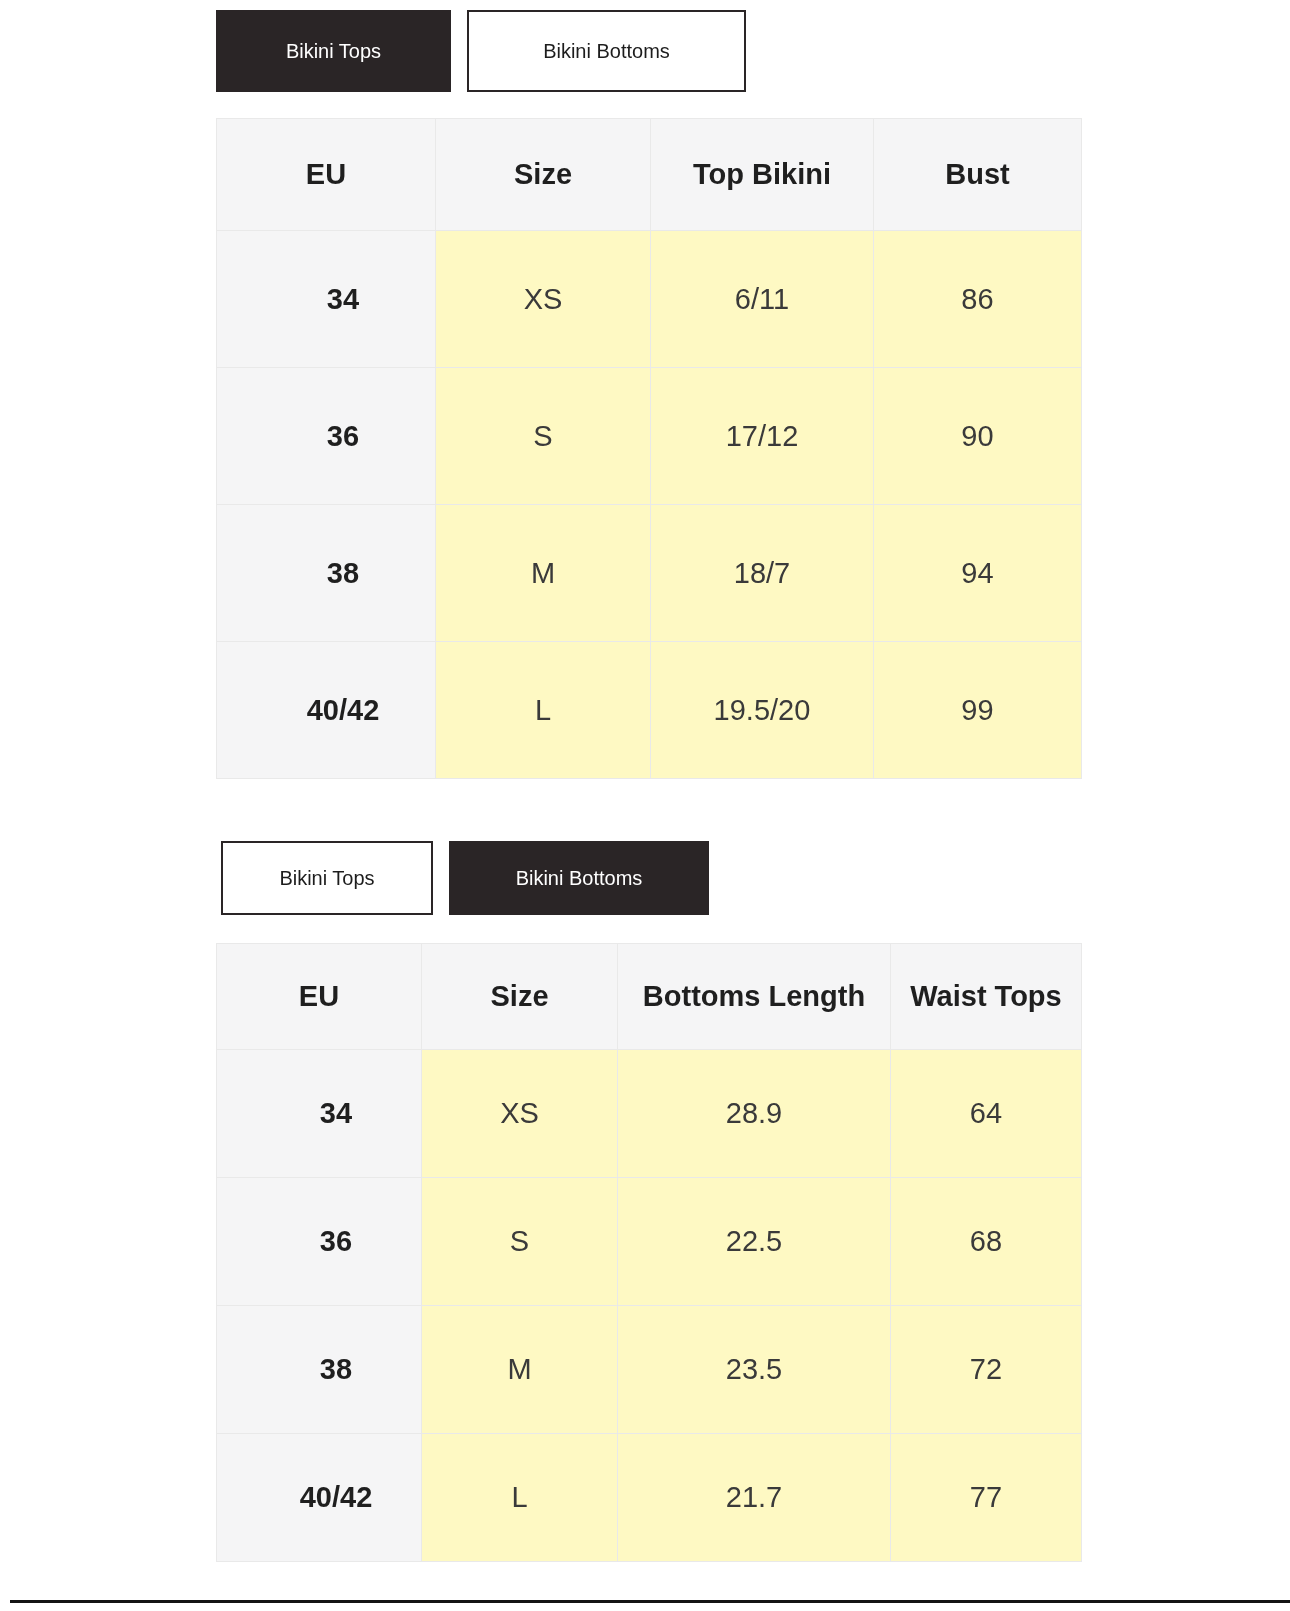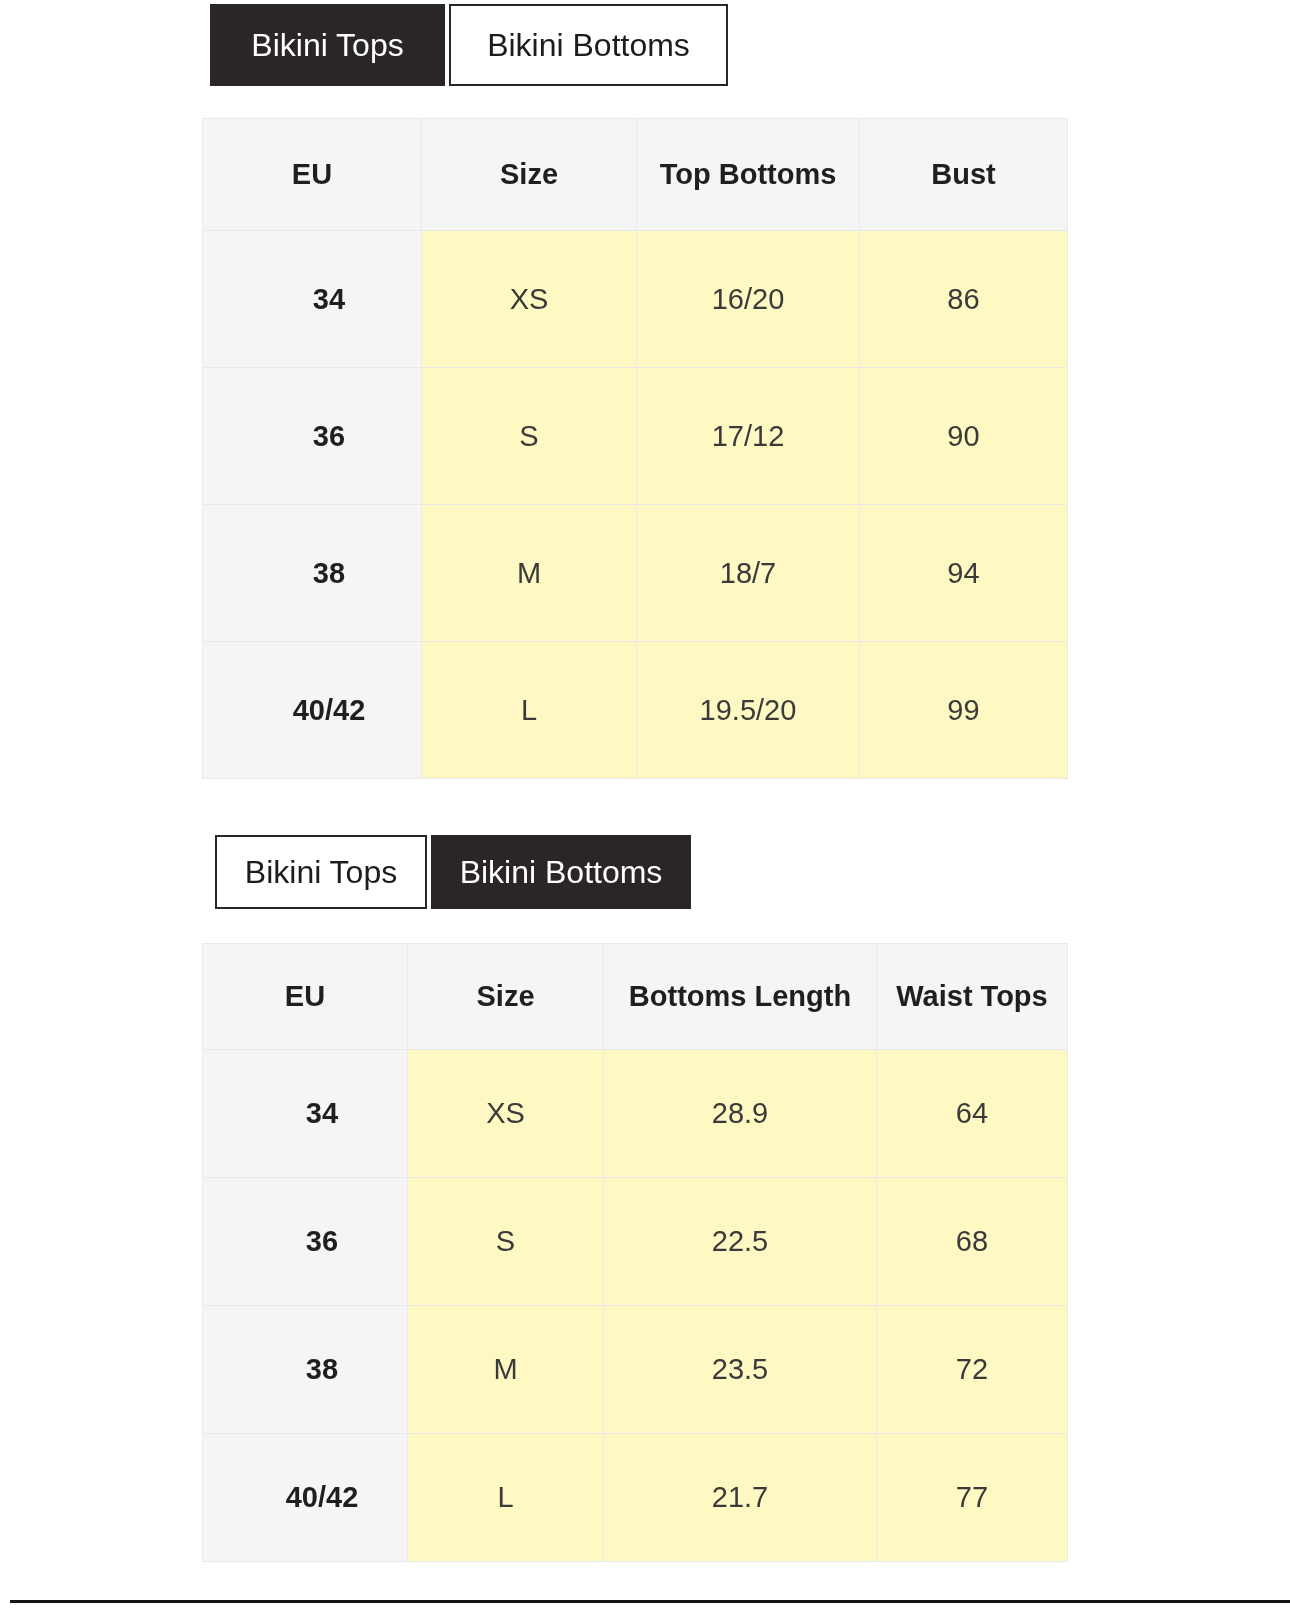--- a/index.html
+++ b/index.html
@@ -13,34 +13,34 @@
   body{
     width:1290px;height:1611px;position:relative;background:#ffffff;
     font-family:"Liberation Sans","DejaVu Sans",sans-serif;
     overflow:hidden;
   }
   .tabbar{position:absolute;display:flex;align-items:stretch;}
   #tabbar-1{left:208px;top:2px;}
   #tabbar-2{left:213px;top:833px;}
   .tab{
     box-sizing:border-box;display:flex;align-items:center;justify-content:center;
-    font-size:32px;line-height:1;padding:0;margin:2px;border:none;background:none;
+    font-size:20px;line-height:1;padding:0;margin:8px;border:none;background:none;
     font-family:inherit;cursor:pointer;white-space:nowrap;
   }
   .tab-active{background:var(--dark);color:#ffffff;}
   .tab-inactive{background:#ffffff;color:#1d1d1d;border:2px solid var(--dark);}
   #tabbar-1 .tab{height:82px;}
   #tabbar-1 .tab:nth-child(1){width:235px;}
   #tabbar-1 .tab:nth-child(2){width:279px;}
   #tabbar-2 .tab{height:74px;}
   #tabbar-2 .tab:nth-child(1){width:212px;}
   #tabbar-2 .tab:nth-child(2){width:260px;}
 
   table.size-table{
-    position:absolute;left:202px;width:865px;
+    position:absolute;left:216px;width:865px;
     border-collapse:collapse;table-layout:fixed;
   }
   #table-1{top:118px;}
   #table-2{top:943px;}
   .size-table th,.size-table td{
     border:1px solid var(--cell-border);
     text-align:center;vertical-align:middle;
     font-size:29px;box-sizing:border-box;
   }
   .size-table th{
@@ -72,29 +72,29 @@
   <colgroup>
     <col style="width:219px">
       <col style="width:215px">
       <col style="width:223px">
       <col style="width:208px">
   </colgroup>
 <thead>
       <tr>
         <th>EU</th>
         <th>Size</th>
-        <th>Top Bottoms</th>
+        <th>Top Bikini</th>
         <th>Bust</th>
       </tr>
     </thead>
     <tbody>
       <tr>
         <td class="rowlabel">34</td>
         <td>XS</td>
-        <td>16/20</td>
+        <td>6/11</td>
         <td>86</td>
       </tr>
       <tr>
         <td class="rowlabel">36</td>
         <td>S</td>
         <td>17/12</td>
         <td>90</td>
       </tr>
       <tr>
         <td class="rowlabel">38</td>

